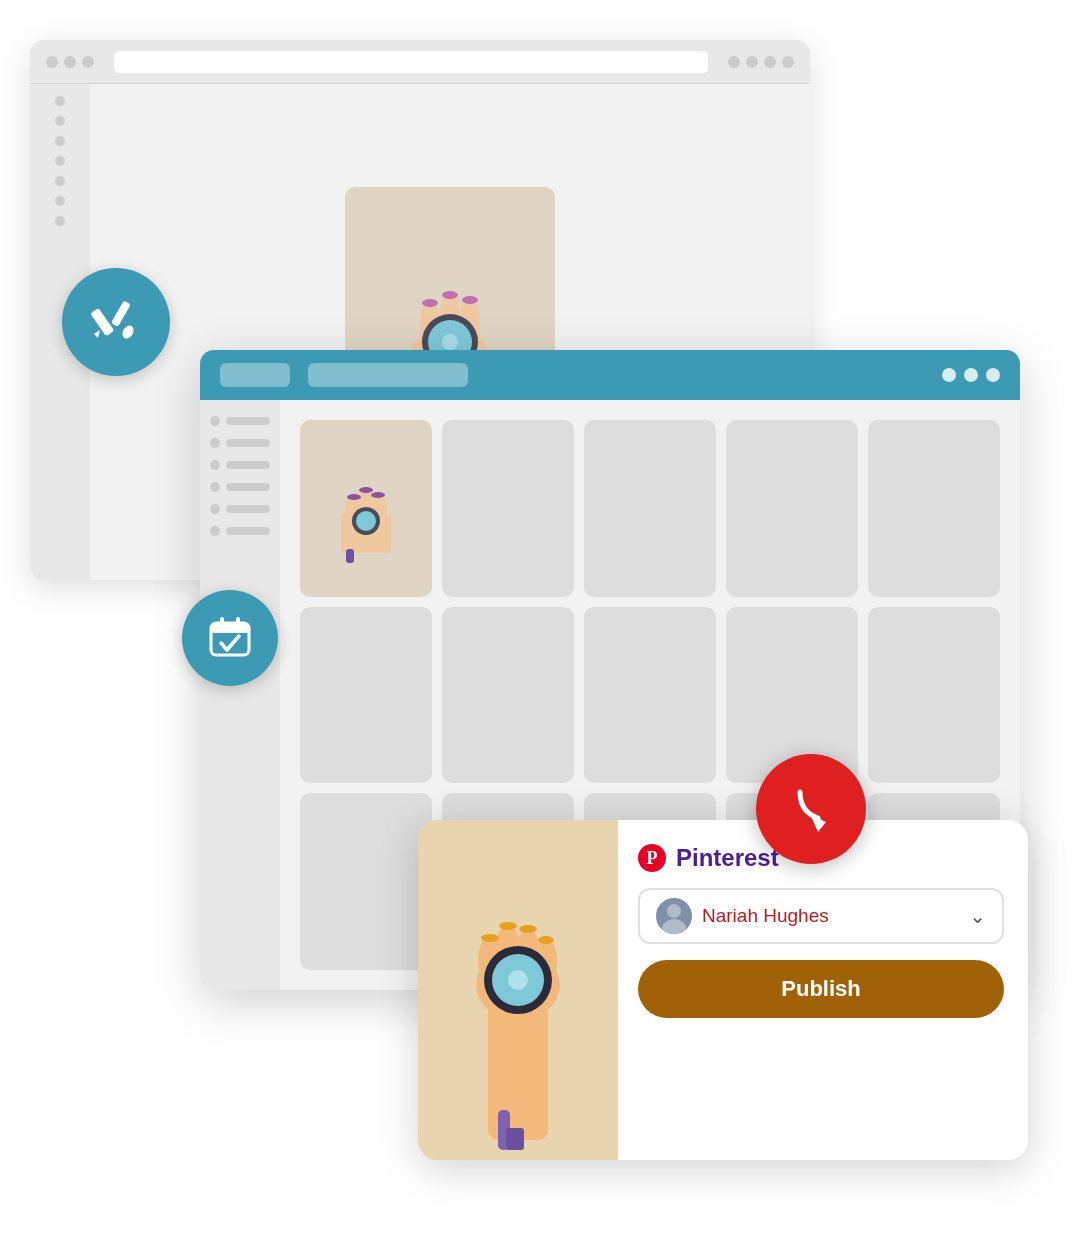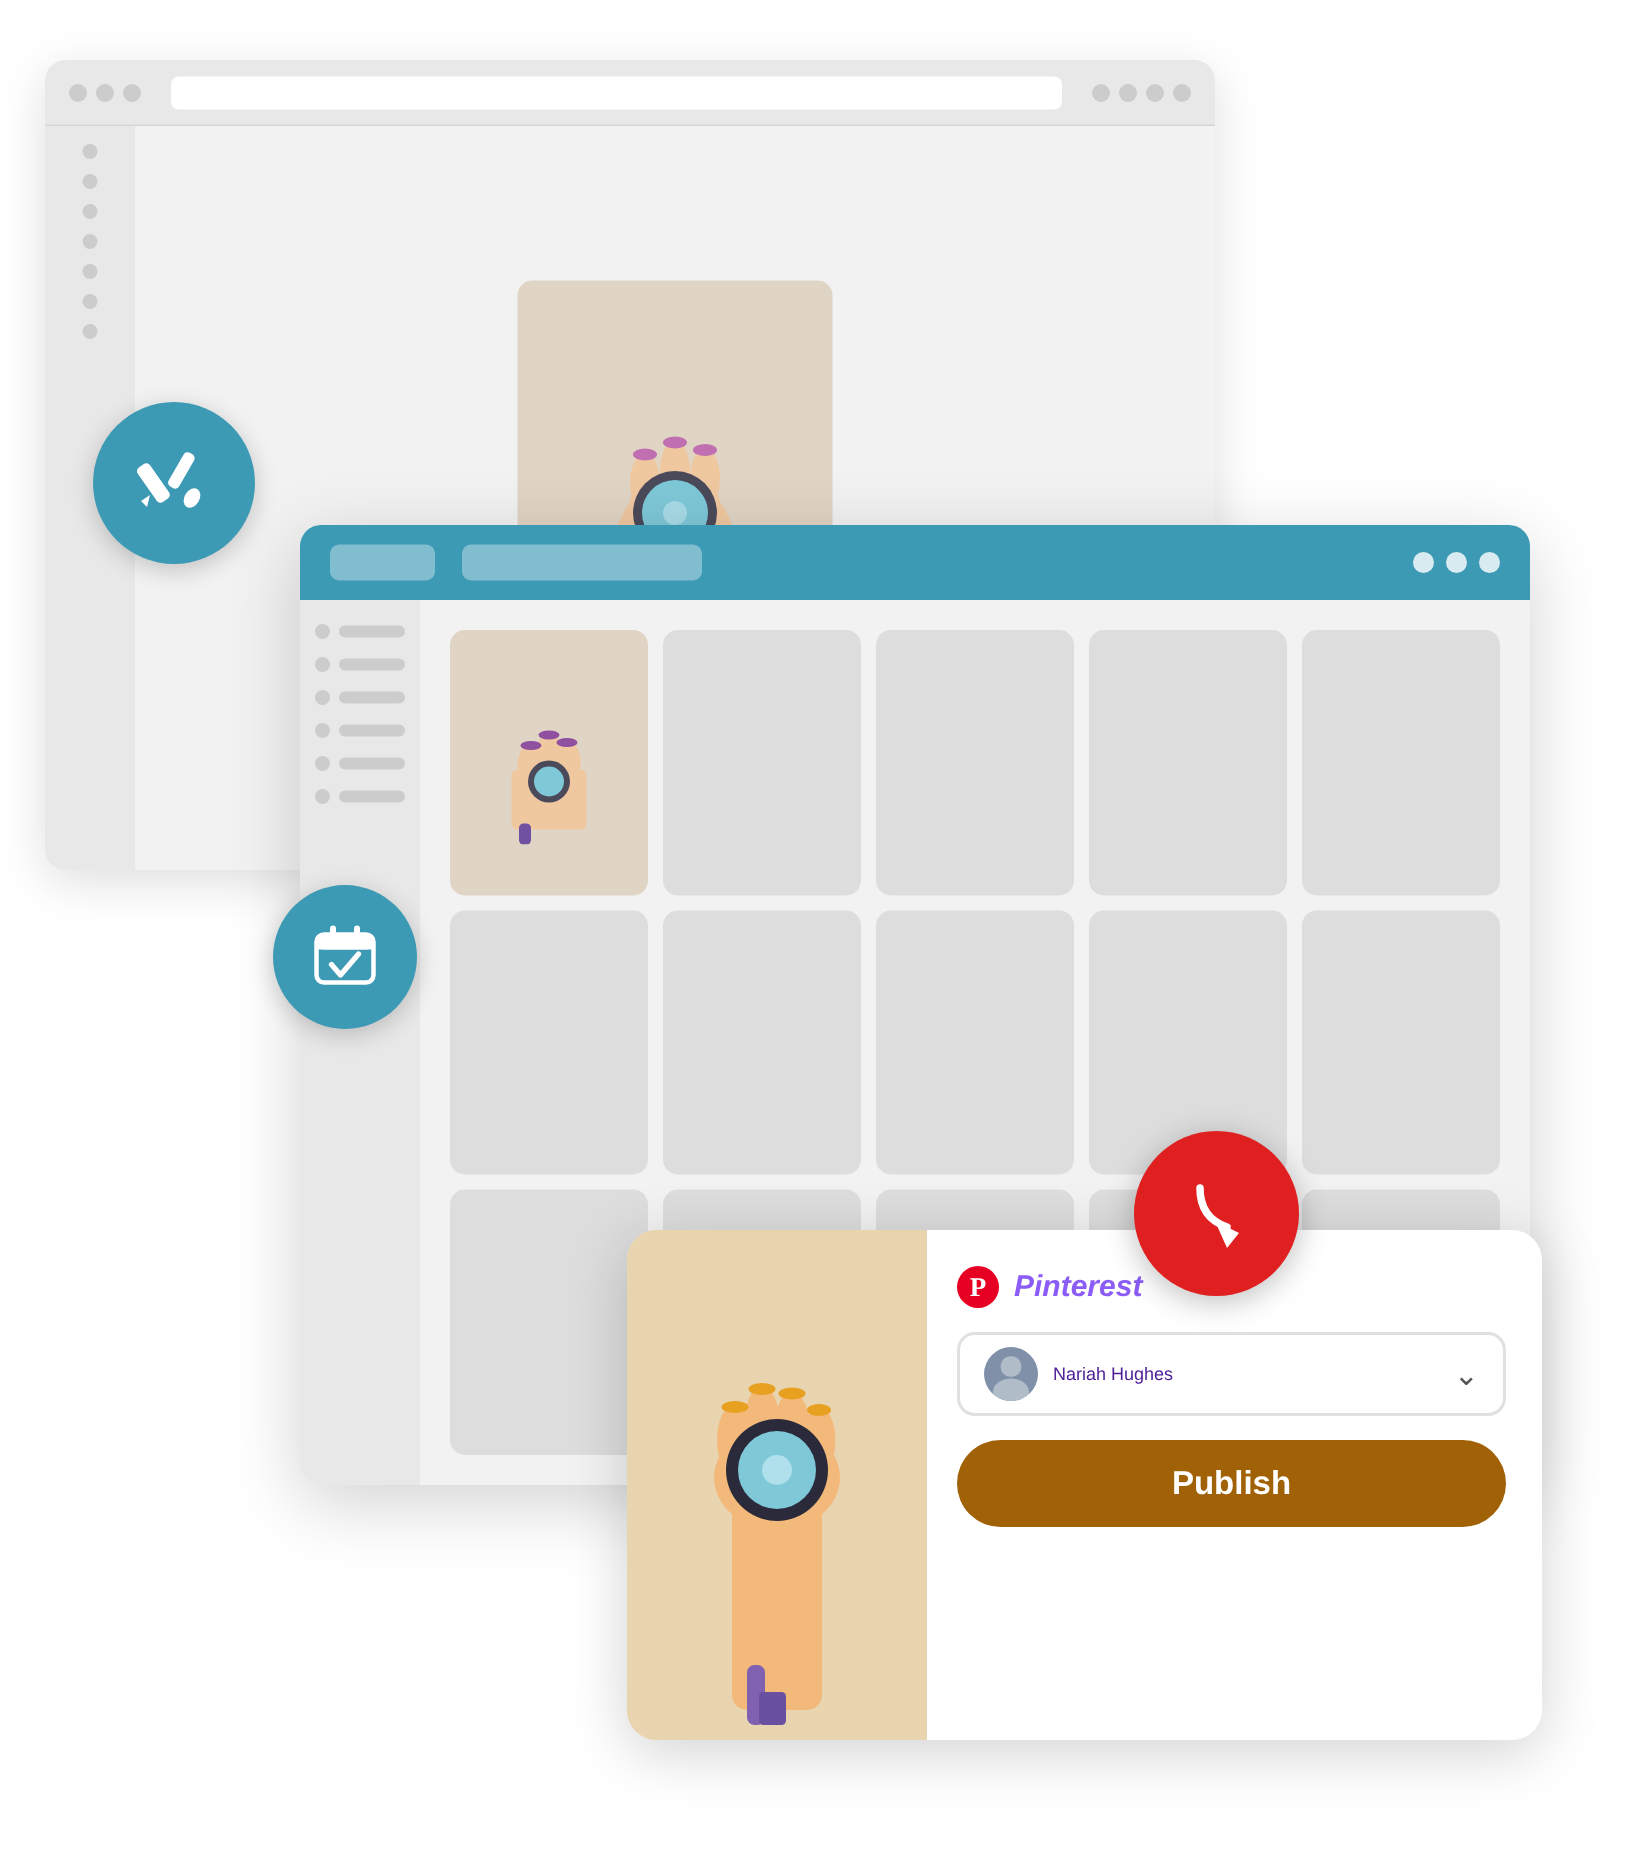--- a/index.html
+++ b/index.html
@@ -251,45 +251,44 @@
       display: flex;
       align-items: center;
       gap: 10px;
     }
     .pinterest-logo {
       width: 28px;
       height: 28px;
       flex-shrink: 0;
     }
     .pinterest-label {
-      font-size: 20px;
+      font-size: 24px;
       font-weight: 600;
-      color: #8b5cf6;
-      font-style: italic;
+      color: #4c1d95;
     }
     .account-selector {
       display: flex;
       align-items: center;
       gap: 10px;
       border: 2px solid #e0e0e0;
       border-radius: 12px;
       padding: 8px 16px;
     }
     .account-avatar {
       width: 36px;
       height: 36px;
       border-radius: 50%;
       background: #b0b8c8;
       overflow: hidden;
     }
     .account-name {
       flex: 1;
-      font-size: 12px;
+      font-size: 19px;
       font-weight: 500;
-      color: #4c1d95;
+      color: #b91c1c;
     }
     .chevron-icon {
       color: #555;
       font-size: 20px;
     }
     .publish-button {
       background: #a16207;
       color: #fff;
       border: none;
       border-radius: 50px;

